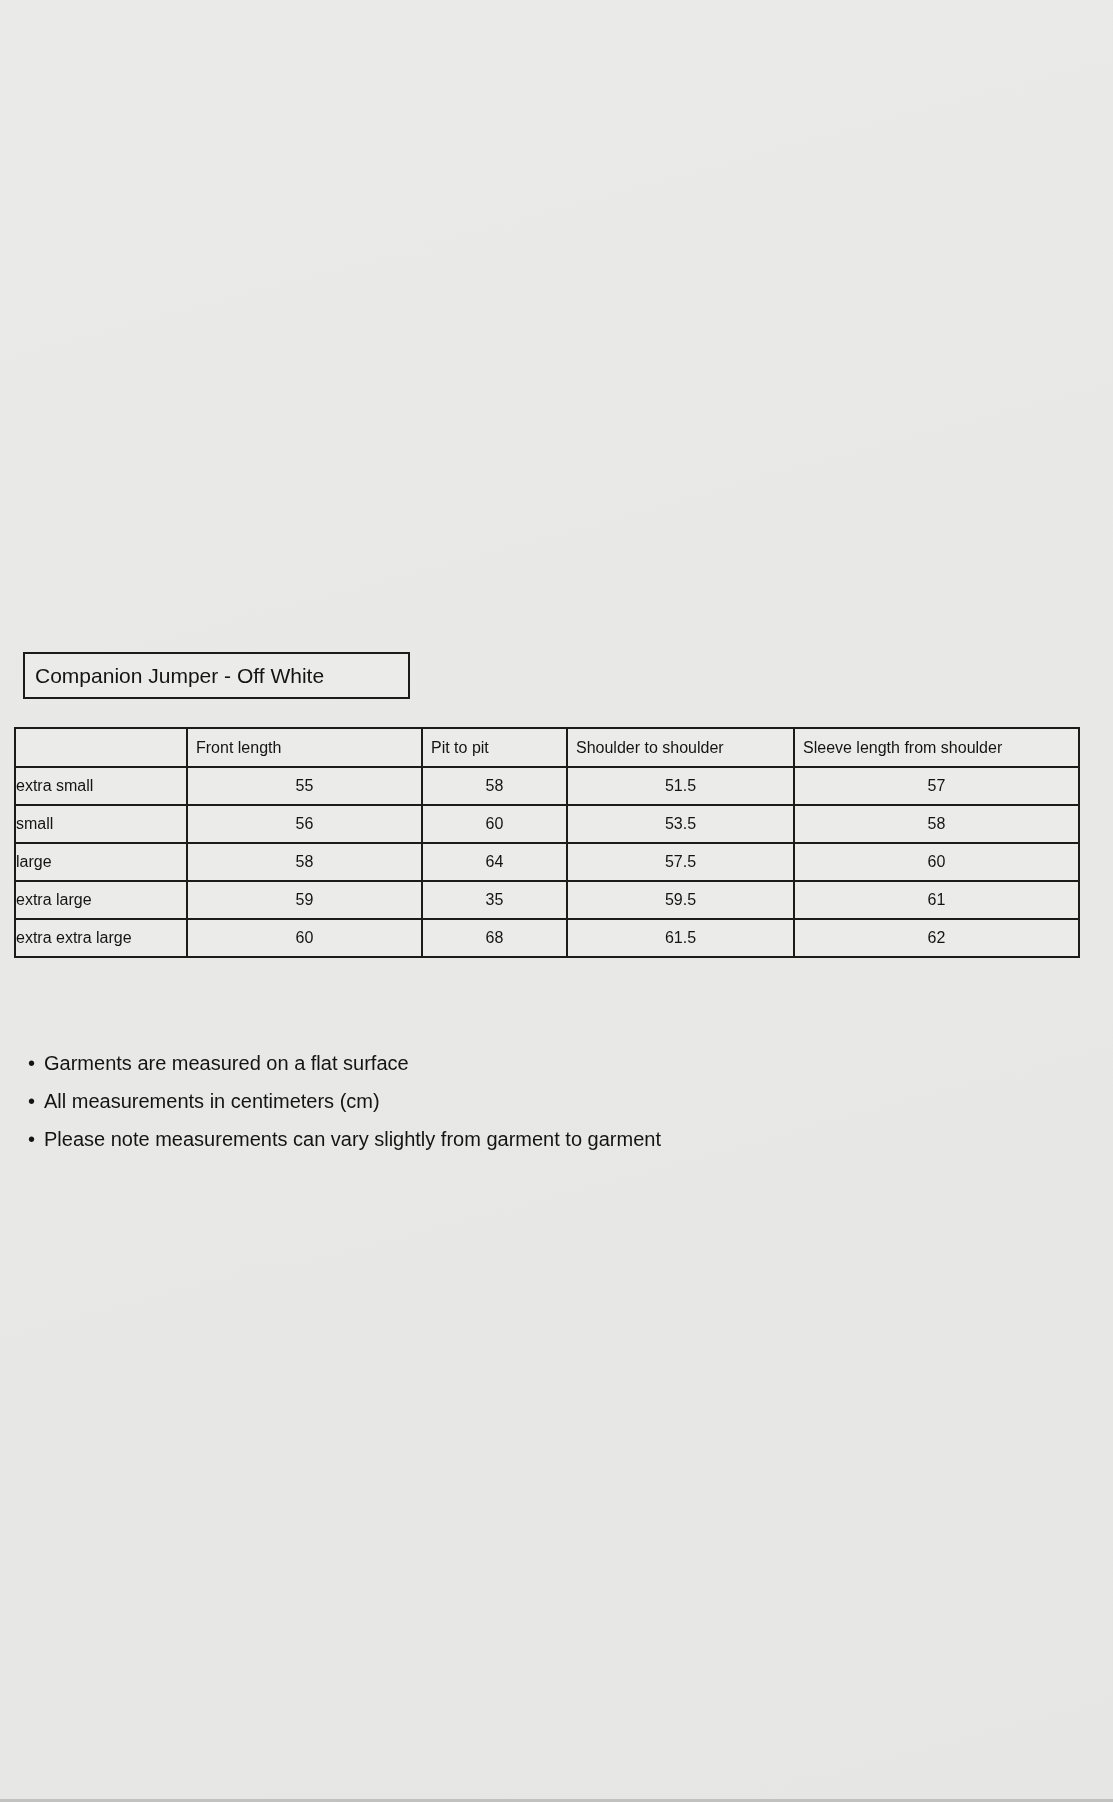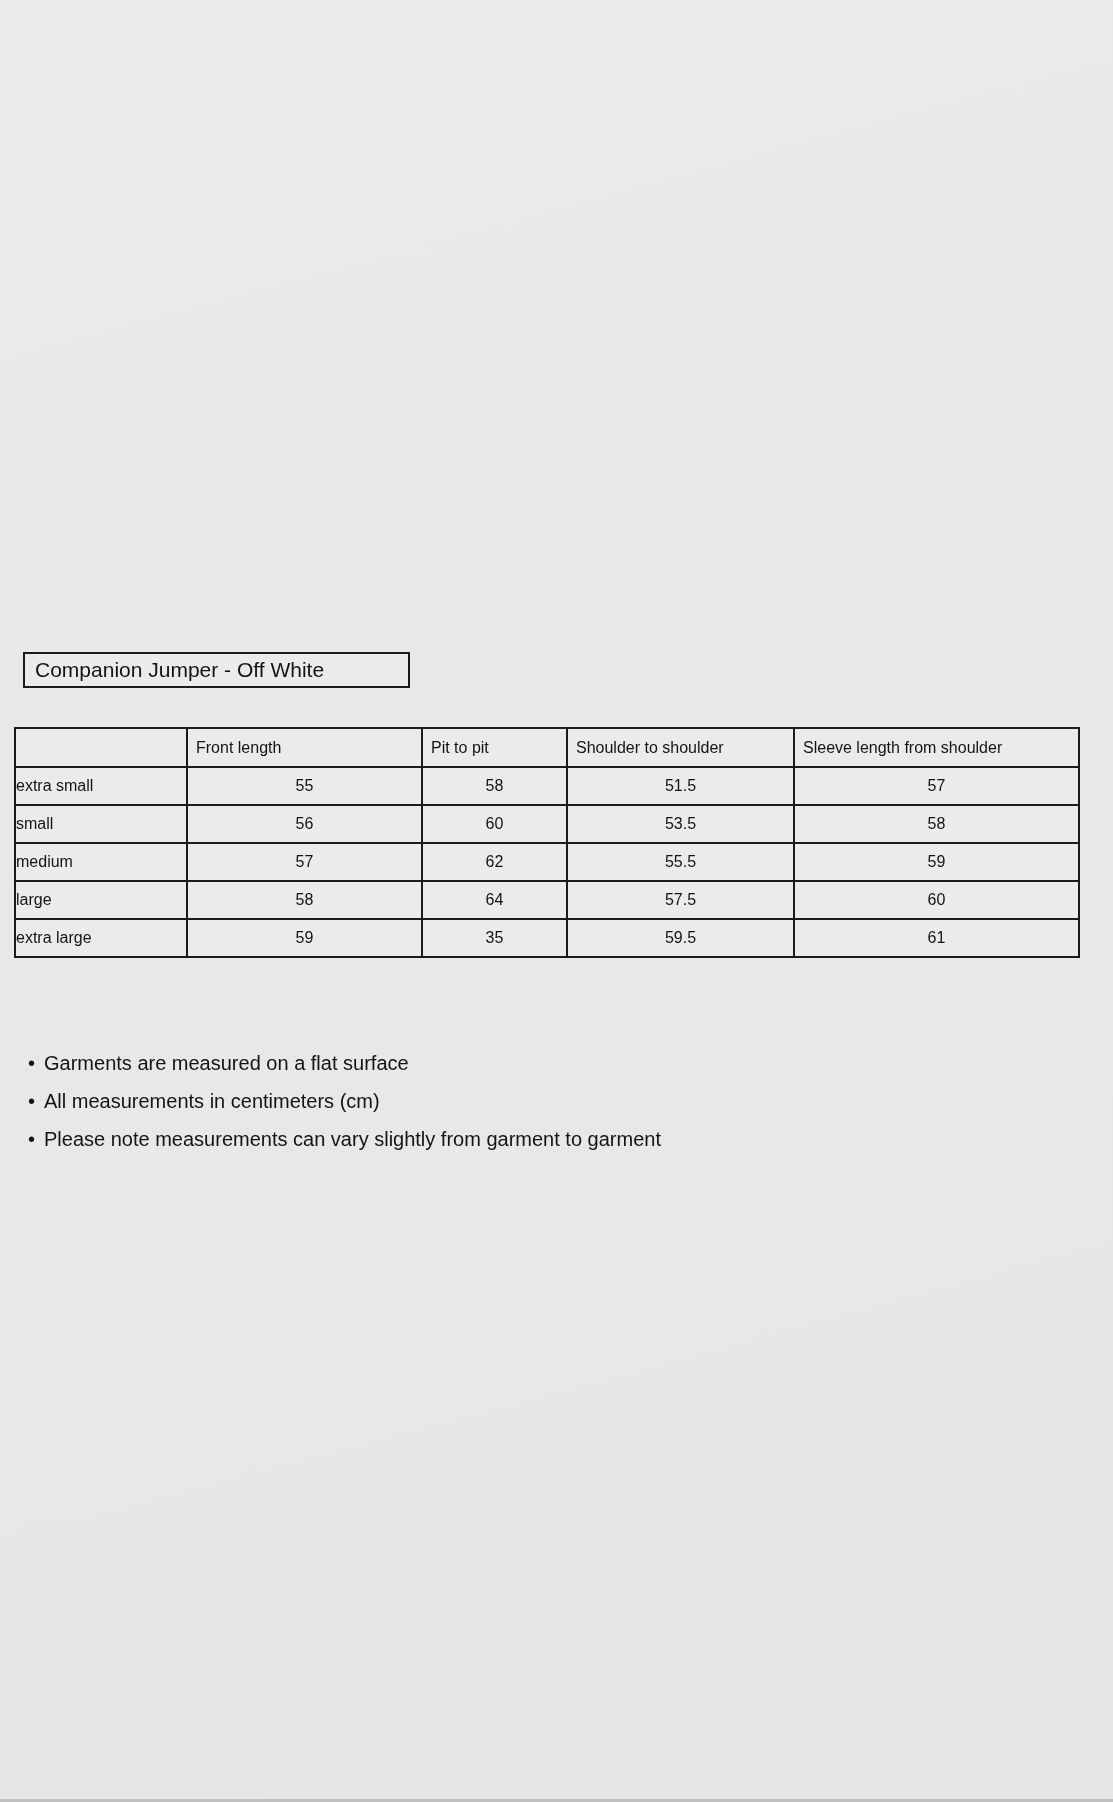--- a/index.html
+++ b/index.html
@@ -17,21 +17,21 @@
   }
   .page {
     position: relative;
     width: 1113px; height: 1802px;
     background: linear-gradient(165deg, #eaeae8 0%, #e8e8e6 50%, #e6e6e4 100%);
     overflow: hidden;
   }
   .title-box {
     position: absolute;
     left: 23px; top: 652px;
-    width: 387px; height: 36px;
+    width: 387px; height: 47px;
     box-sizing: border-box;
     border: 2.5px solid var(--border);
     background: var(--cell-bg);
     display: flex;
     align-items: center;
     padding-left: 10px;
     font-size: 21px;
   }
   table.size-table {
     position: absolute;
@@ -106,39 +106,39 @@
         <td class="num">57</td>
       </tr>
       <tr>
         <td class="lbl">small</td>
         <td class="num">56</td>
         <td class="num">60</td>
         <td class="num">53.5</td>
         <td class="num">58</td>
       </tr>
       <tr>
-        <td class="lbl">medium</td>
-        <td class="num">57</td>
-        <td class="num">62</td>
-        <td class="num">55.5</td>
-        <td class="num">59</td>
-      </tr>
-      <tr>
         <td class="lbl">large</td>
         <td class="num">58</td>
         <td class="num">64</td>
         <td class="num">57.5</td>
         <td class="num">60</td>
       </tr>
       <tr>
         <td class="lbl">extra large</td>
         <td class="num">59</td>
         <td class="num">35</td>
         <td class="num">59.5</td>
         <td class="num">61</td>
+      </tr>
+      <tr>
+        <td class="lbl">extra extra large</td>
+        <td class="num">60</td>
+        <td class="num">68</td>
+        <td class="num">61.5</td>
+        <td class="num">62</td>
       </tr>
     </tbody>
   </table>
 
   <div class="notes">
     <div class="note-line">
       <span class="bullet">•</span>
       <span>Garments are measured on a flat surface</span>
     </div>
     <div class="note-line">

